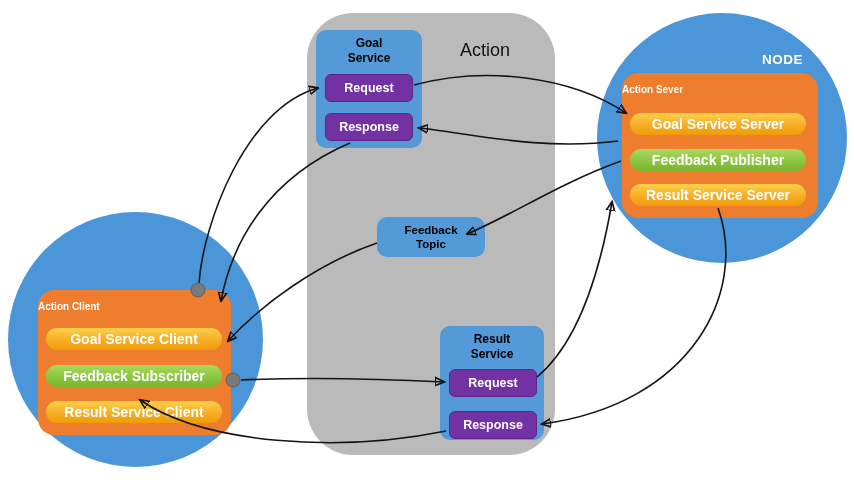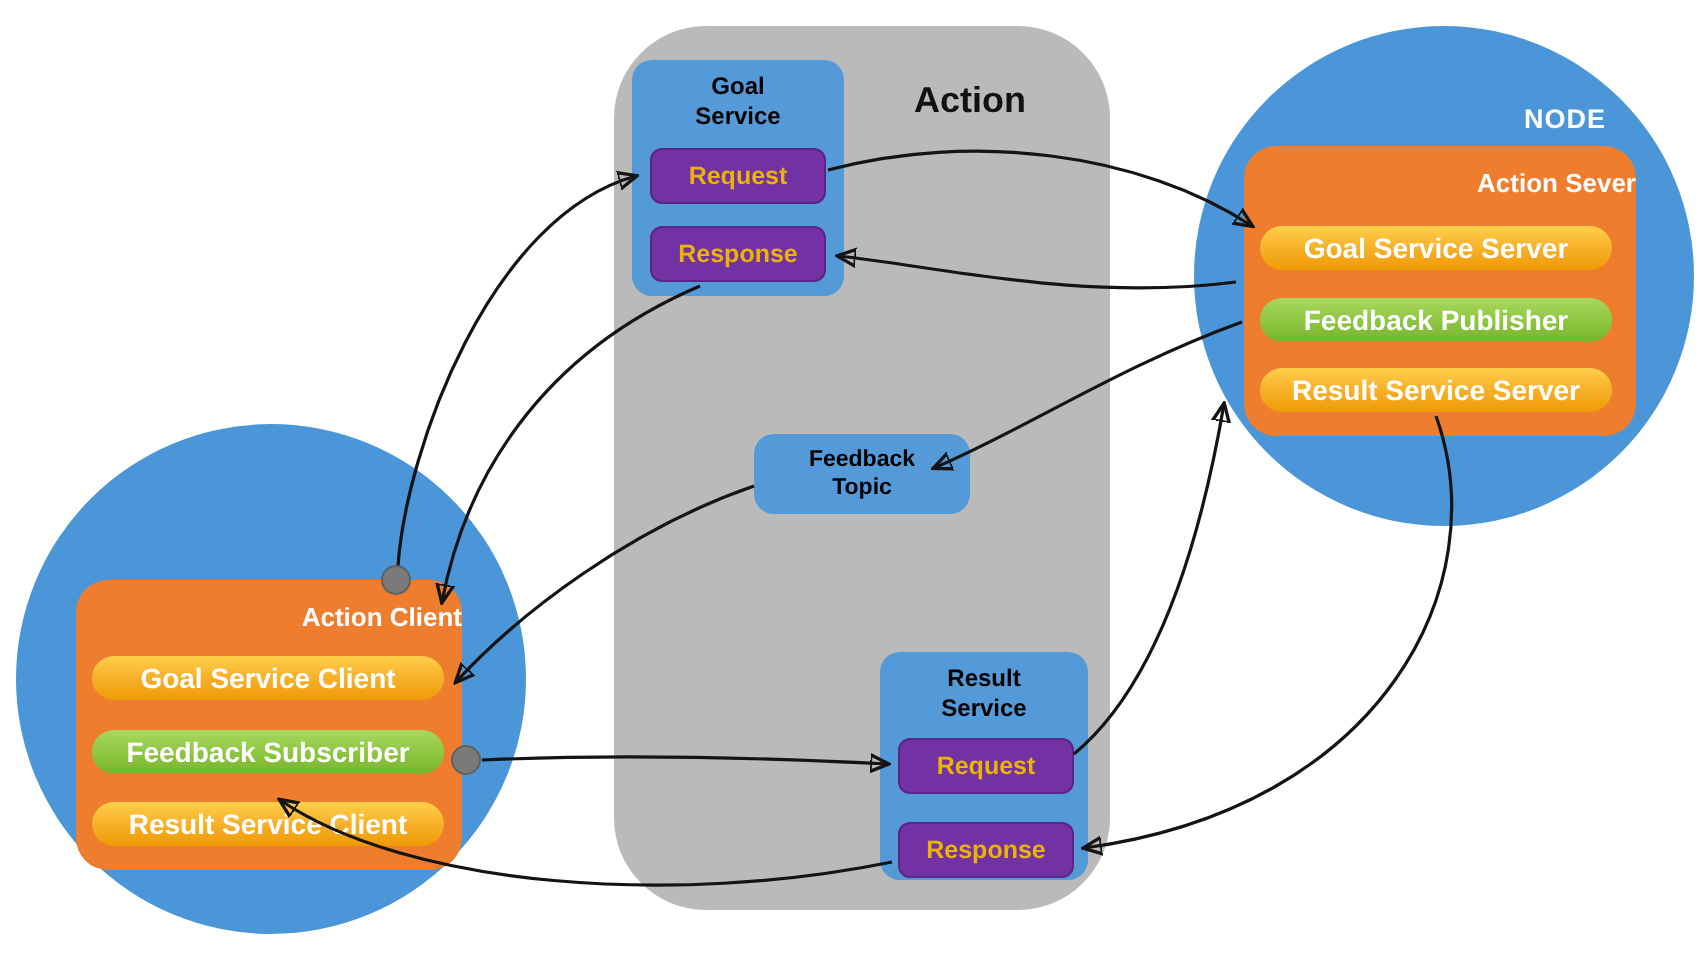--- a/index.html
+++ b/index.html
@@ -5,55 +5,55 @@
   html,body { margin:0; padding:0; background:#ffffff; }
   .stage {
     position:relative; width:854px; height:480px; background:#ffffff;
     font-family:"Liberation Sans", sans-serif; overflow:hidden;
   }
 
   
   .panel { position:absolute; left:307px; top:13px; width:248px; height:442px;
            background:#bababa; border-radius:46px; }
   .action-title { position:absolute; left:443px; top:40px; width:84px; text-align:center;
-           font-size:18px; font-weight:bold; color:#111; }
+           font-size:18px; font-weight:normal; color:#111; }
 
   
   .svc { position:absolute; background:#549ad8; border-radius:10px; }
   .svc.goal   { left:316px; top:30px;  width:106px; height:118px; }
   .svc.result { left:440px; top:326px; width:104px; height:114px; }
   .svc.feedback { left:377px; top:217px; width:108px; height:40px;
                   display:flex; align-items:center; justify-content:center; }
   .svc-label { position:absolute; top:6px; left:0; right:0; margin:0 auto; width:62px;
                text-align:center; color:#000000; font-weight:bold; font-size:12px; line-height:1.25; }
   .feedback .svc-label { position:static; width:66px; font-size:11.5px; }
 
   .pbtn { position:absolute; left:9px; width:88px; height:28px;
           background:#7232a3; border:1px solid #5b2585; border-radius:6px;
-          color:#eab308; font-weight:bold; font-size:12.5px;
+          color:#ffffff; font-weight:bold; font-size:12.5px;
           display:flex; align-items:center; justify-content:center; box-sizing:border-box; }
   .goal .pbtn.req    { top:44px; }
   .goal .pbtn.resp   { top:83px; }
   .result .pbtn.req  { top:43px; }
   .result .pbtn.resp { top:85px; }
 
   
   .circle { position:absolute; border-radius:50%; background:#4a96d8; }
   .circle.left  { left:8px;  top:212px; width:255px; height:255px; }
   .circle.right { left:597px; top:13px; width:250px; height:250px; }
   .node-label { position:absolute; color:#fff; font-weight:bold; font-size:13.5px; letter-spacing:0.5px; }
   .left-node-label  { left:56px;  top:412px; }
   .right-node-label { left:762px; top:52px; }
 
   
   .orange { position:absolute; background:#ee7d2e; border-radius:16px; }
   .client-box { left:38px;  top:258px; width:193px; height:145px;margin-top:32px; }
   .server-box { left:622px; top:73px;  width:196px; height:145px; }
-  .orange-title { position:absolute; top:11px; left:0; right:0; text-align:right;
-                  color:#fff; font-weight:bold; font-size:13px; }
+  .orange-title { position:absolute; top:11px; left:0; right:0; text-align:left;
+                  color:#fff; font-weight:bold; font-size:10px; }
 
   .pill { position:absolute; left:8px; width:176px; height:22px; border-radius:11px;
           color:#fff; font-weight:bold; font-size:14px;
           display:flex; align-items:center; justify-content:center; }
   .pill.yellow { background:linear-gradient(180deg,#ffd04a 0%,#f7b02a 50%,#ef9b05 100%); }
   .pill.green  { background:linear-gradient(180deg,#a9d95f 0%,#8cc540 55%,#7ab32e 100%); }
   .client-box .p1 { top:38px; }
   .client-box .p2 { top:75px; }
   .client-box .p3 { top:111px; }
   .server-box .p1 { top:40px; }

